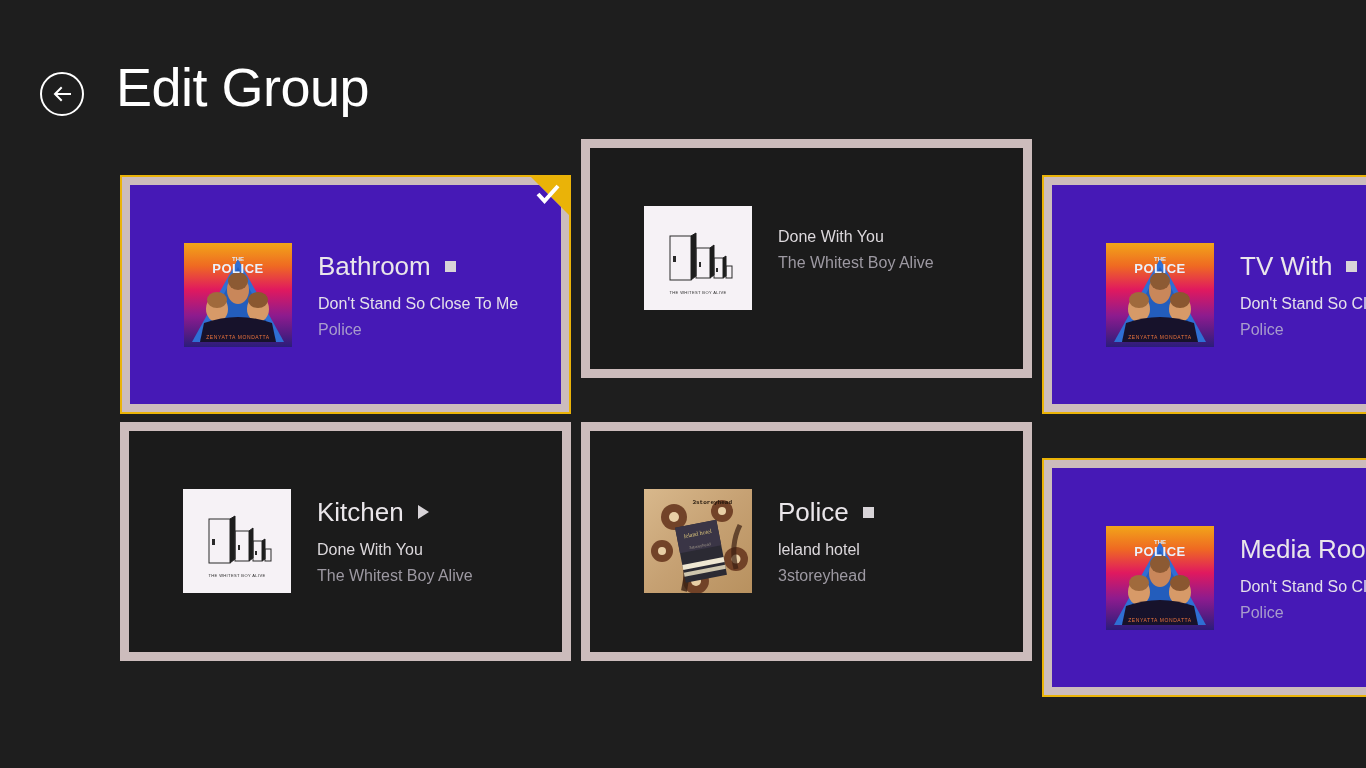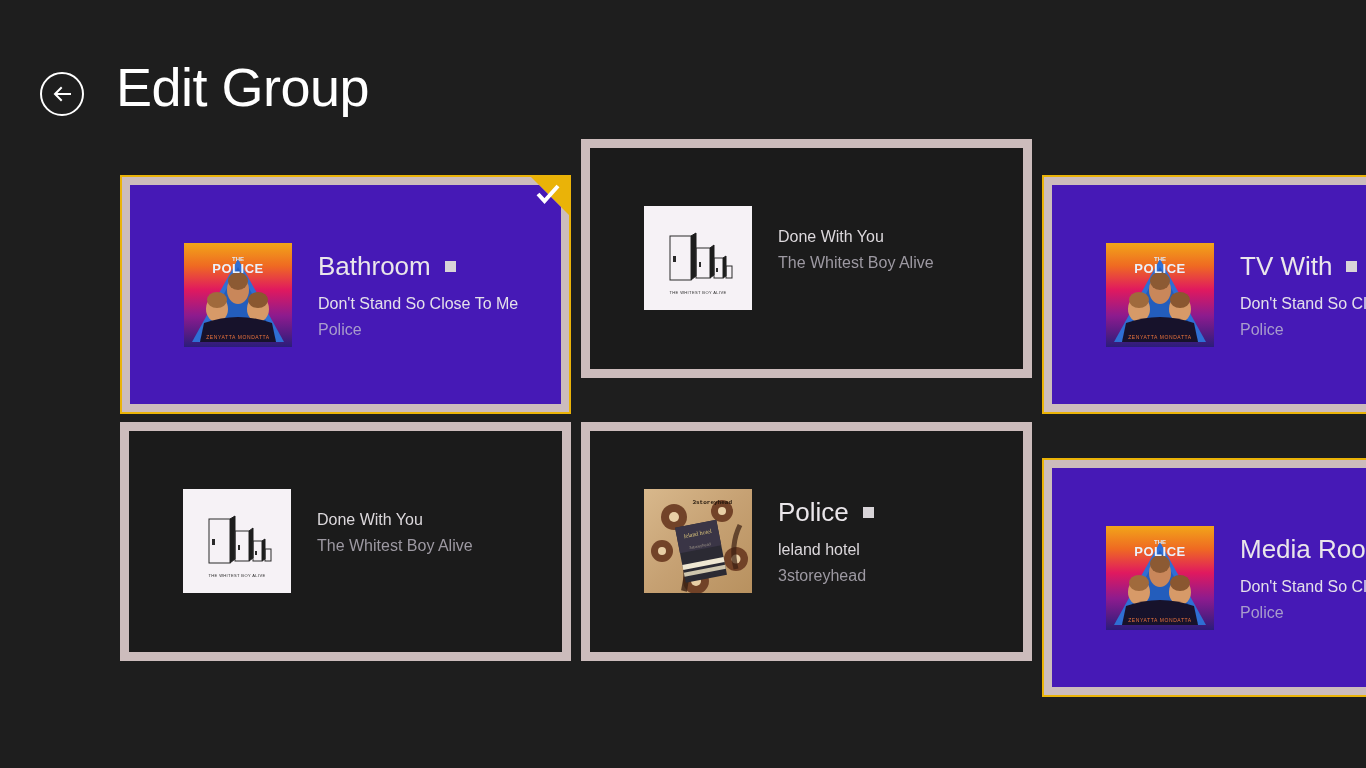--- a/index.html
+++ b/index.html
@@ -251,20 +251,26 @@
       </g>
       <g fill="#2a2a2a">
         <rect x="29" y="50" width="3" height="6"></rect>
         <rect x="55" y="56" width="2" height="5"></rect>
         <rect x="72" y="62" width="2" height="4"></rect>
       </g>
       <text x="54" y="88" text-anchor="middle" font-family="Liberation Sans, sans-serif" font-size="4" fill="#2a2a2a" letter-spacing="0.4">THE WHITEST BOY ALIVE</text>
     </svg>
           </div>
           <div class="meta">
+            <div class="room-line">
+              <span class="room-name">Kitchen</span>
+              <span class="state-icon">
+                    <span class="icon-play"></span>
+                  </span>
+            </div>
             <div class="track">Done With You</div>
             <div class="artist">The Whitest Boy Alive</div>
           </div>
         </div>
       </div>
     </div>
     </div>
       <div class="tile">
     <div class="frame">
       <div class="tile-inner">

